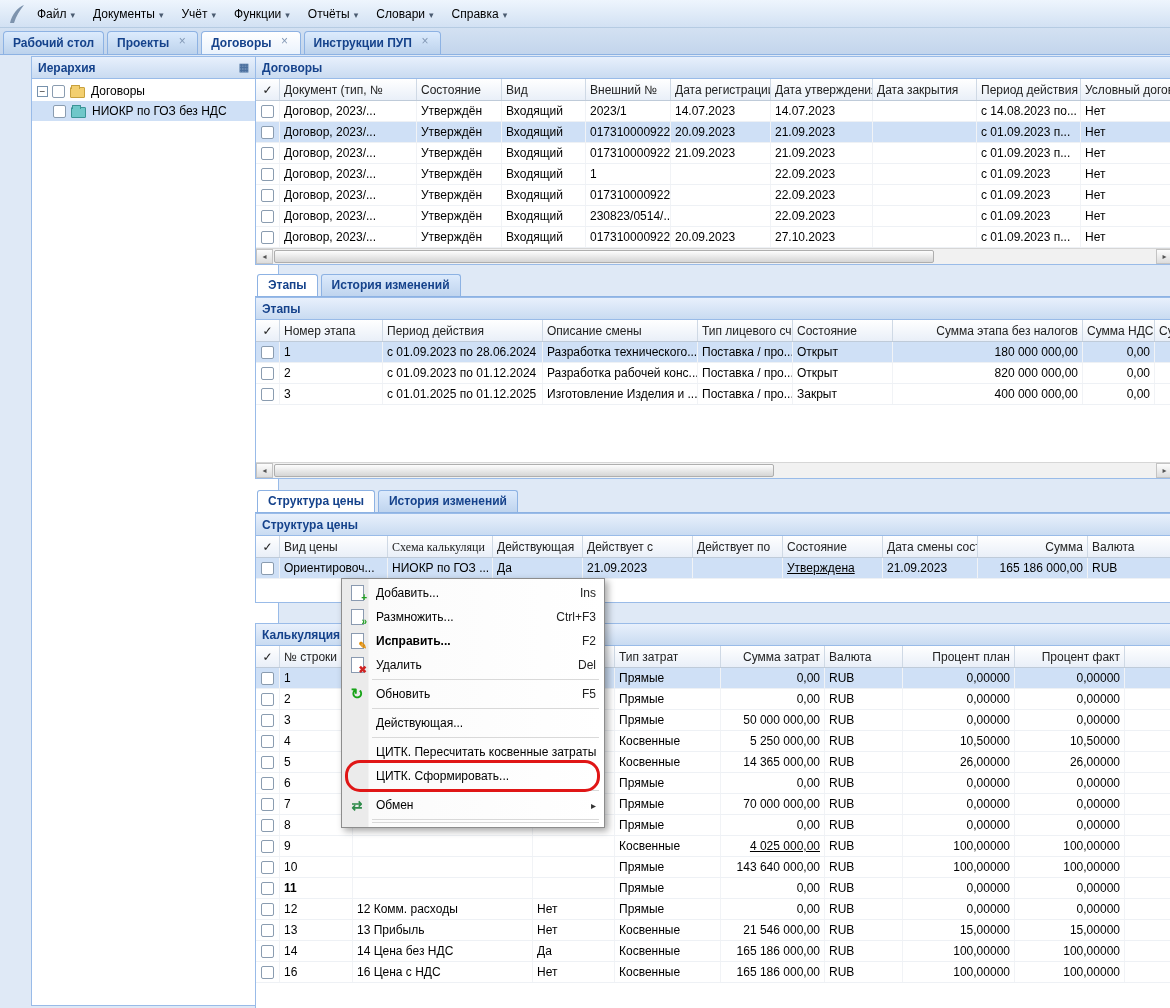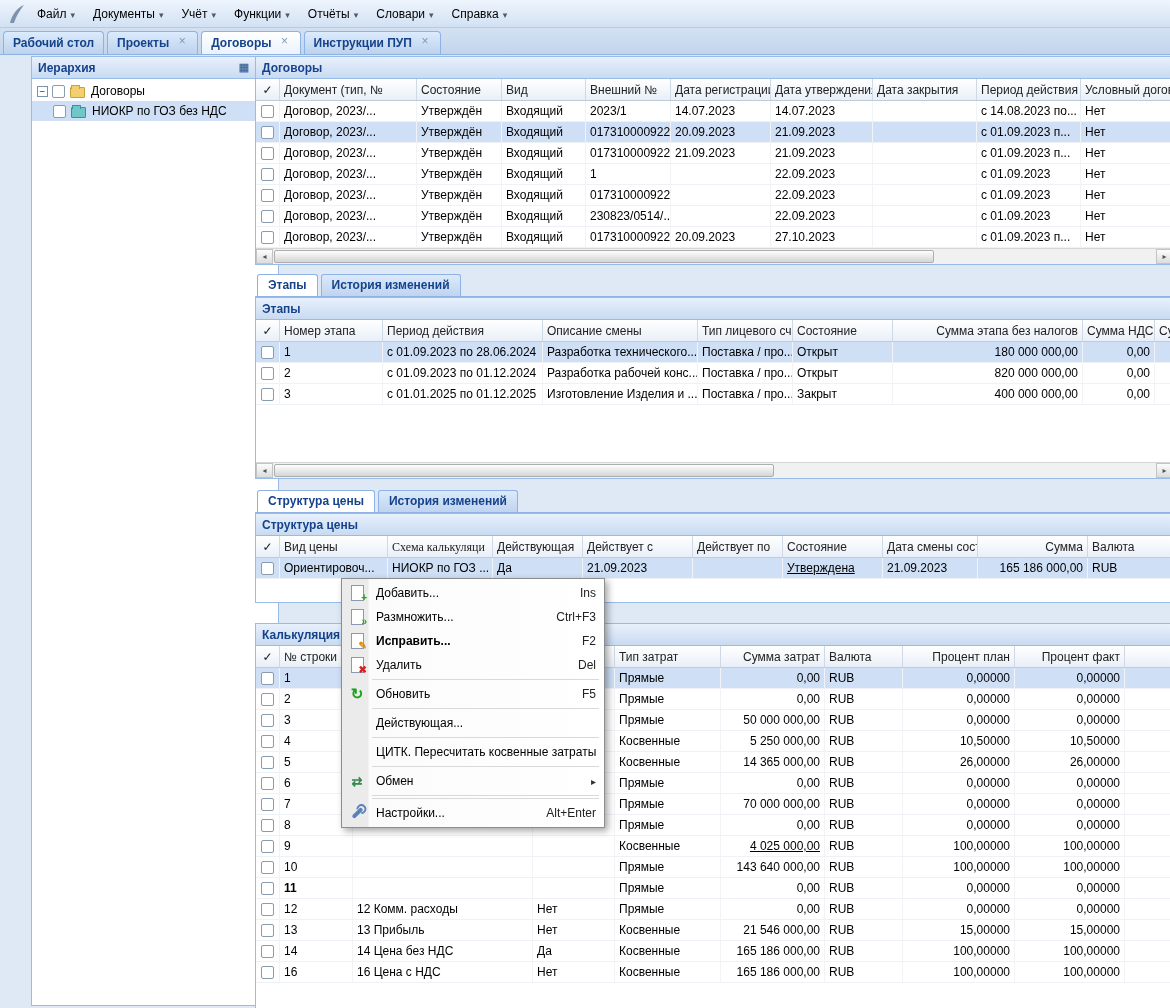--- a/index.html
+++ b/index.html
@@ -711,28 +711,26 @@
     <div class="msep"></div>
     <div class="mi">
       <span class="ic"></span>
       <span class="lbl">Действующая...</span>
     </div>
     <div class="msep"></div>
     <div class="mi">
       <span class="ic"></span>
       <span class="lbl">ЦИТК. Пересчитать косвенные затраты...</span>
     </div>
+    <div class="mi">
+      <span class="ic"></span>
+      <span class="lbl">ЦИТК. Сформировать...</span>
+      <div class="red-oval"></div>
+    </div>
     <div class="msep"></div>
     <div class="mi">
       <span class="ic" style="color: rgb(46, 139, 74); font-size: 13px; font-weight: bold;">⇄</span>
       <span class="lbl">Обмен</span>
       <span class="subarrow">▸</span>
     </div>
     <div class="msep"></div>
     <div class="msep"></div>
-    <div class="mi">
-      <span class="ic">
-        <span class="wrench"></span>
-      </span>
-      <span class="lbl">Настройки...</span>
-      <span class="sc">Alt+Enter</span>
-    </div>
   </div>
 
 </body></html>

